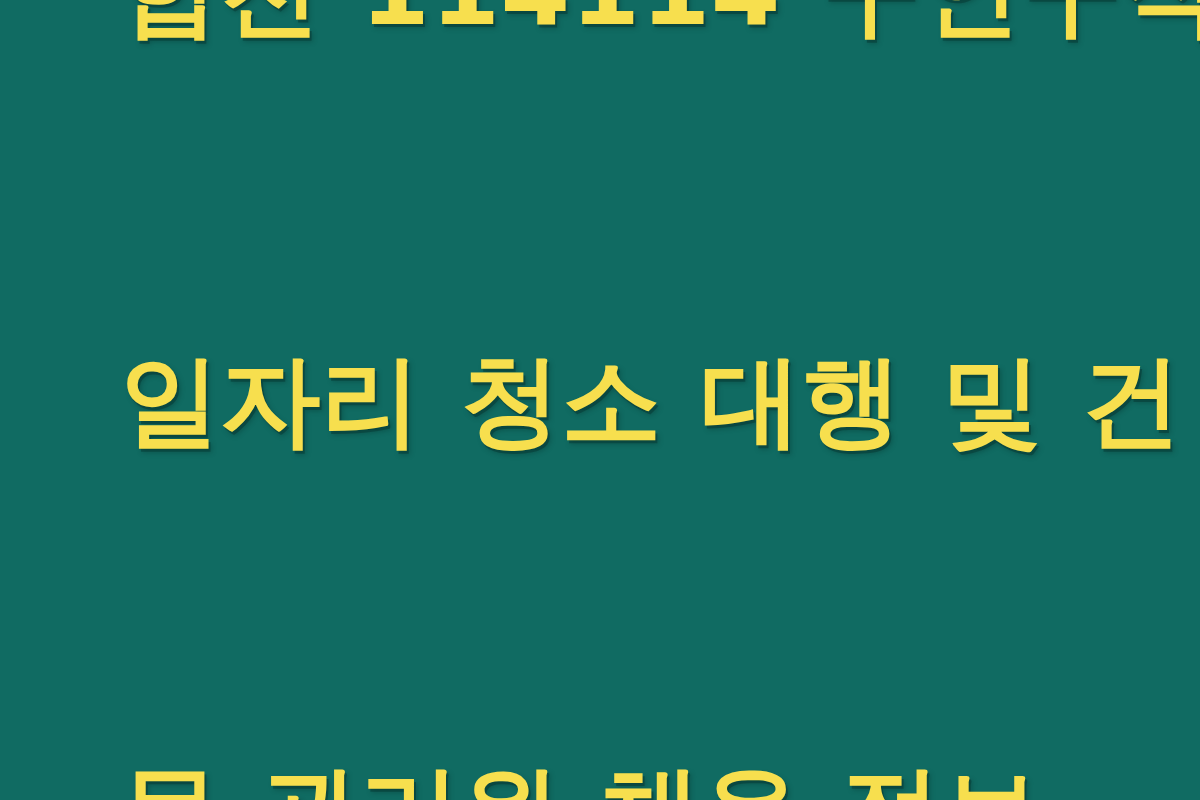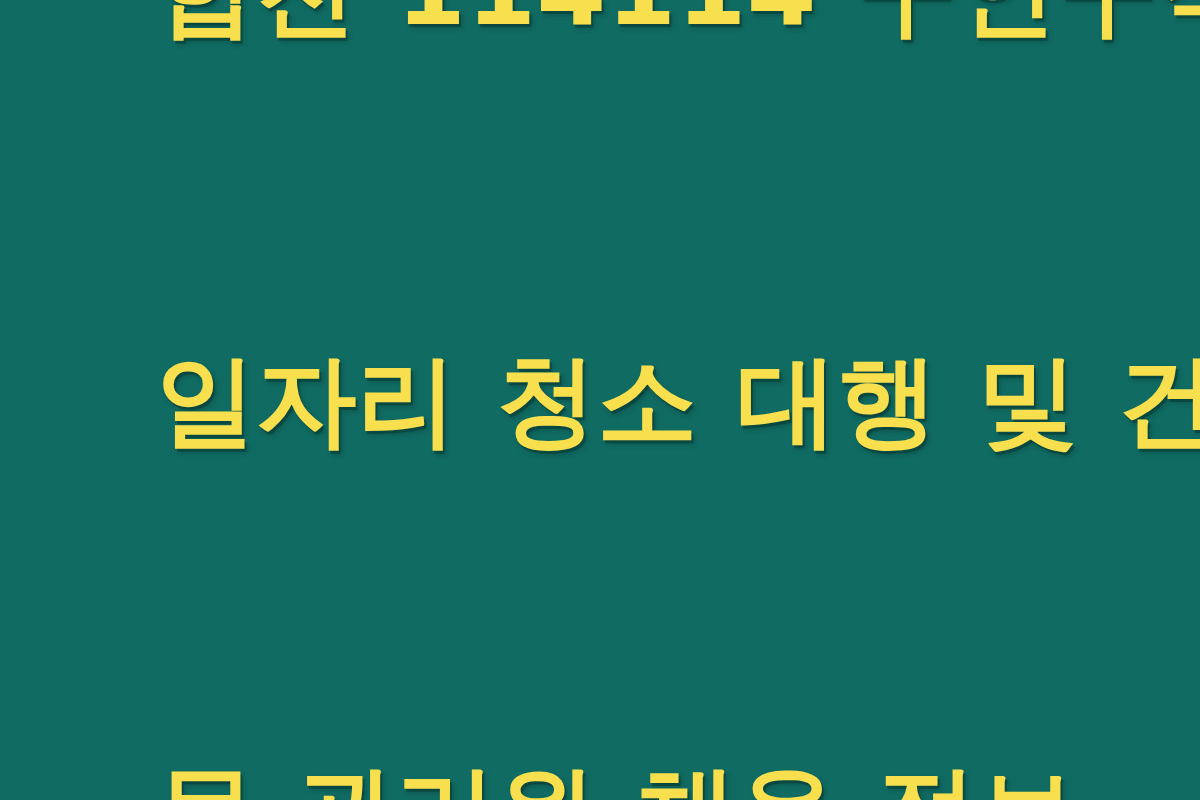--- a/index.html
+++ b/index.html
@@ -35,21 +35,20 @@
     line-height: 137px;
     letter-spacing: 0.5px;
     word-spacing: 4px;
     white-space: pre-wrap;
     -webkit-font-smoothing: antialiased;
   }
 
   #headline .ln {
     display: block;
     white-space: pre;
-    margin-left: 36px;
   }
 
   
   #headline {
     text-shadow:
       2px 3px 0 rgba(8, 58, 52, 0.55),
       3px 4px 5px rgba(6, 46, 41, 0.35);
   }
 </style>
 </head>

